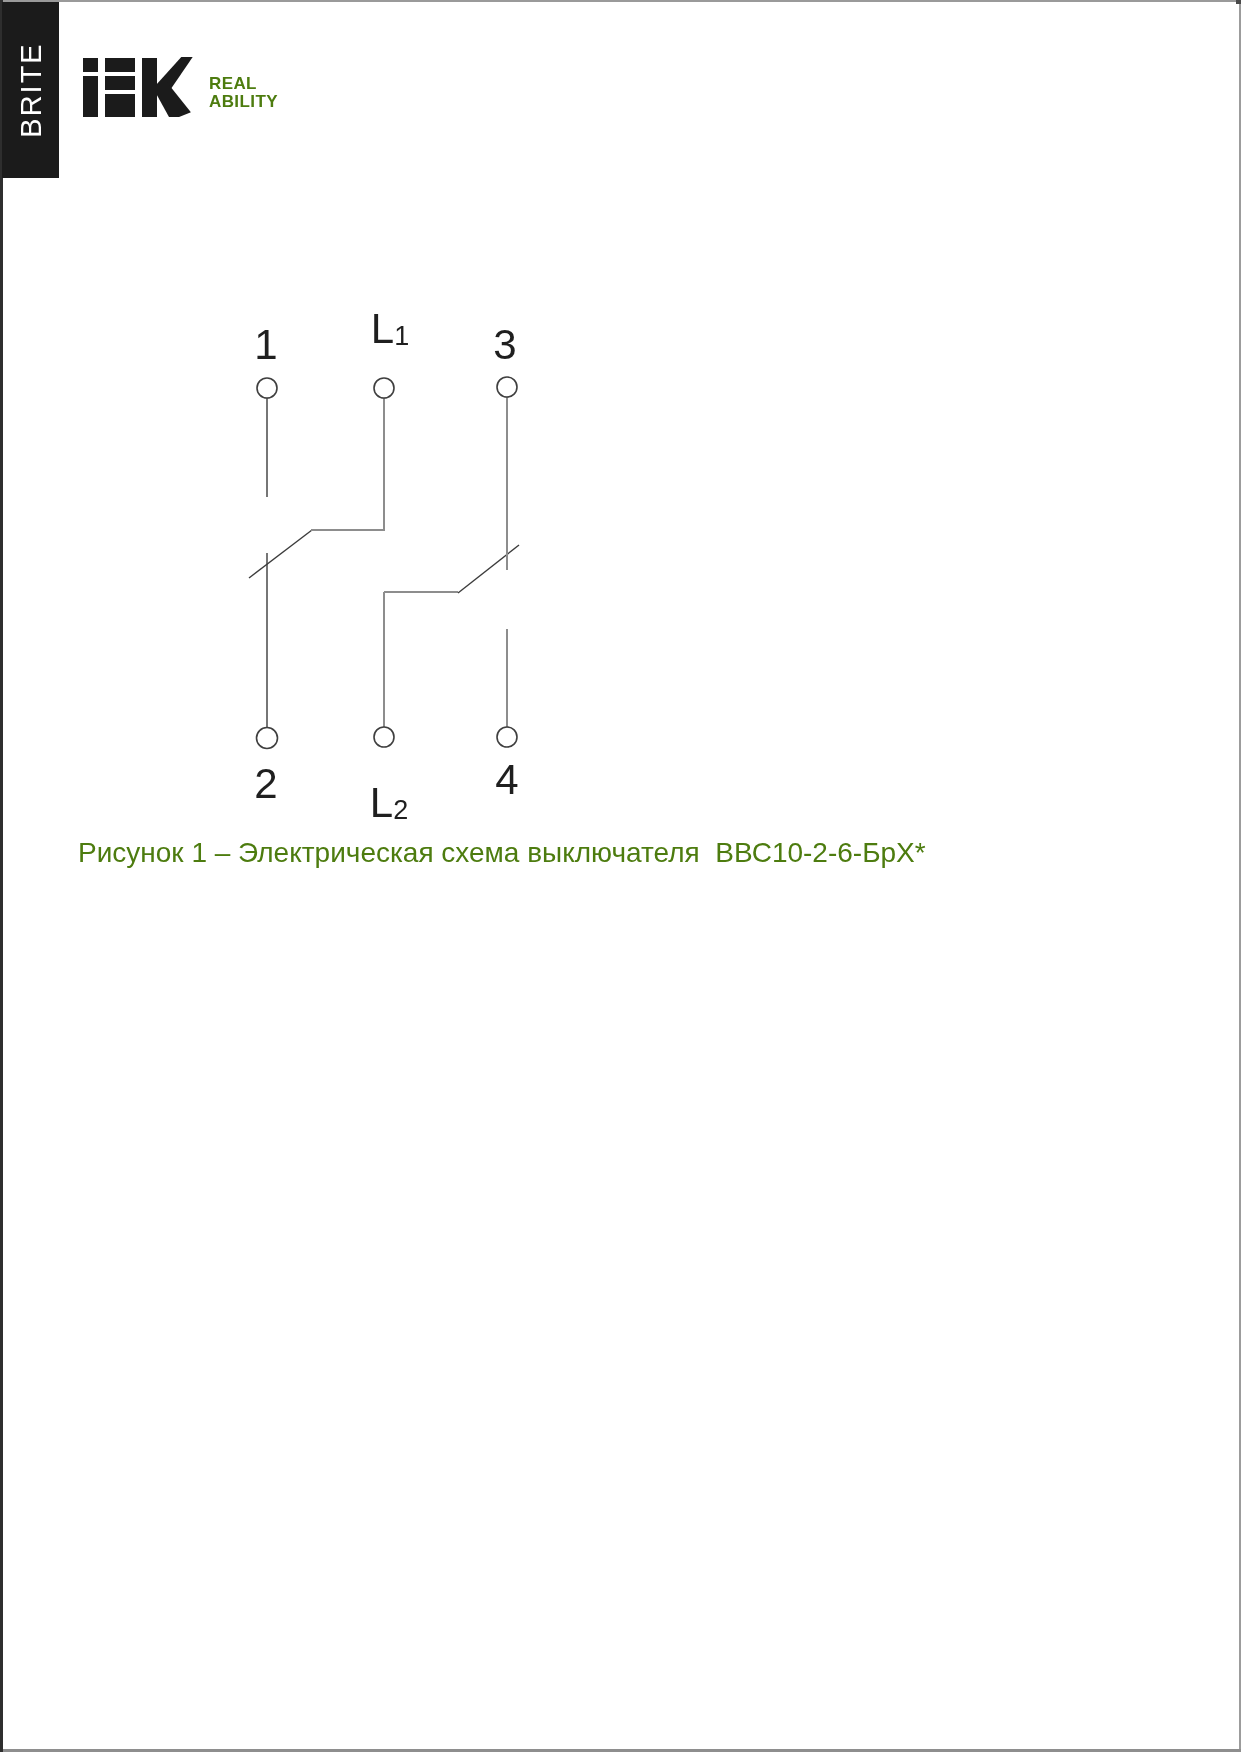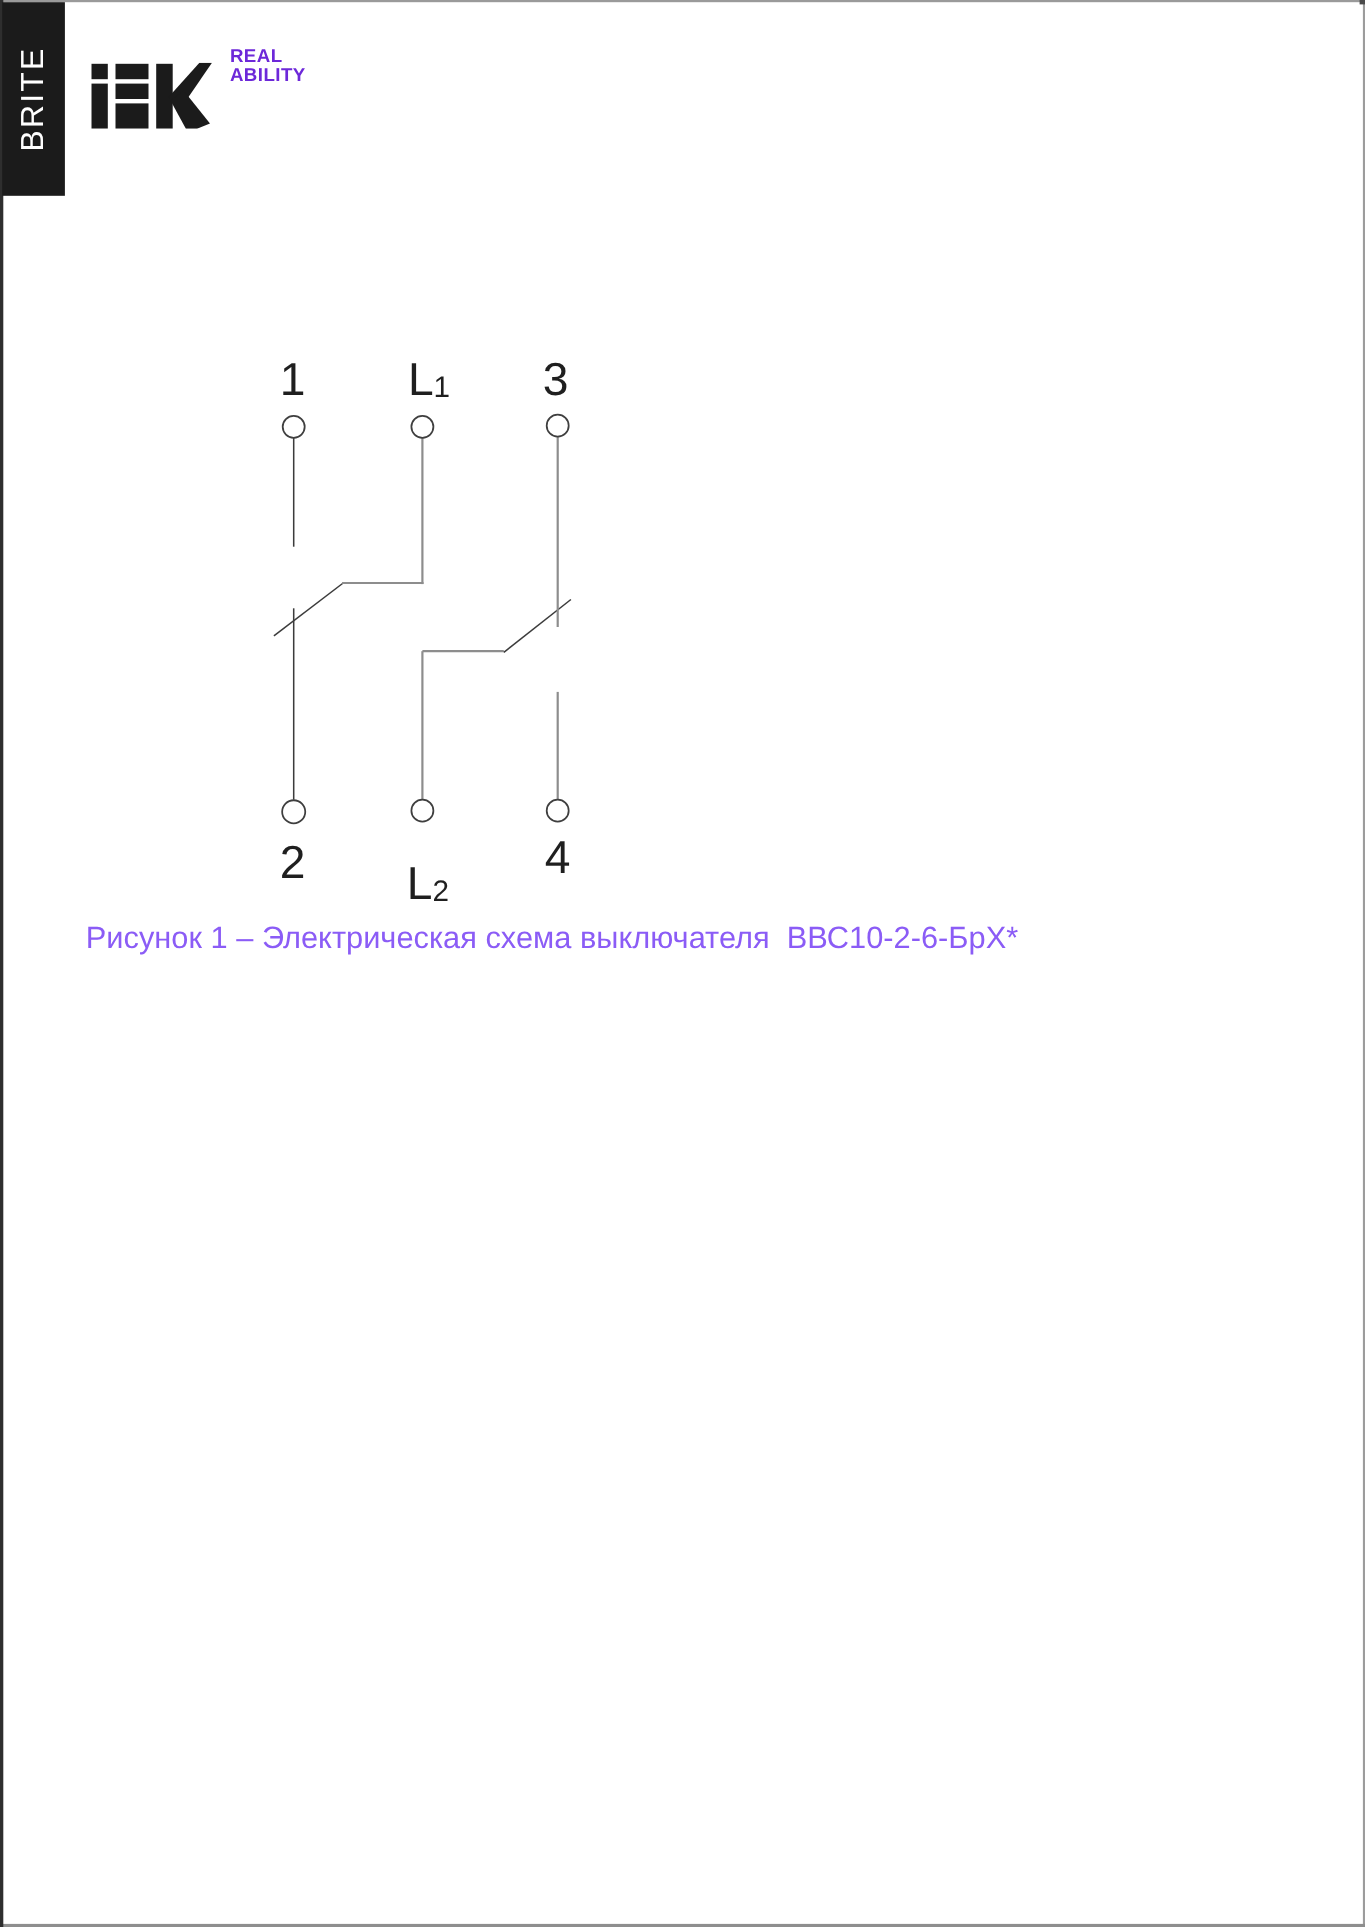--- a/index.html
+++ b/index.html
@@ -37,22 +37,22 @@
     font-size: 29px;
     letter-spacing: 2px;
     font-weight: 400;
     white-space: nowrap;
   }
 
   
   .iek-logo { position: absolute; left: 83px; top: 57px; }
   .tagline {
     position: absolute;
-    left: 209px; top: 42px;
-    color: #6d28d9;
+    left: 209px; top: 75px;
+    color: #4d7c0f;
     font-size: 17px;
     line-height: 18px;
     font-weight: 700;
     letter-spacing: 0.4px;
   }
 
   
   .schematic-svg {
     position: absolute;
     left: 0; top: 0;
@@ -74,21 +74,21 @@
     font-size: 27px;
     line-height: 27px;
     vertical-align: baseline;
     position: relative;
     top: 2px;
   }
 
   .figure-caption {
     position: absolute;
     left: 78px; top: 838px;
-    color: #8b5cf6;
+    color: #4d7c0f;
     font-size: 28px;
     line-height: 30px;
     white-space: pre;
   }
 </style>
 </head>
 <body>
 
 <div class="page">
 
@@ -136,21 +136,21 @@
 
     <circle class="term-circle" cx="267" cy="388" r="10"></circle>
     <circle class="term-circle" cx="384" cy="388" r="10"></circle>
     <circle class="term-circle" cx="507" cy="387" r="10"></circle>
     <circle class="term-circle" cx="267" cy="738" r="10.5"></circle>
     <circle class="term-circle" cx="384" cy="737" r="10"></circle>
     <circle class="term-circle" cx="507" cy="737" r="10"></circle>
   </svg>
 
   <span class="term-label" style="left:266px; top:324px;"><span>1</span></span>
-  <span class="term-label" style="left:390px; top:324px;"><span>L</span><sub>1</sub></span>
+  <span class="term-label" style="left:390px; top:308px;"><span>L</span><sub>1</sub></span>
   <span class="term-label" style="left:505px; top:324px;"><span>3</span></span>
 
   <span class="term-label" style="left:266px; top:763px;"><span>2</span></span>
   <span class="term-label" style="left:389px; top:782px;"><span>L</span><sub>2</sub></span>
   <span class="term-label" style="left:507px; top:759px;"><span>4</span></span>
 
   <div class="figure-caption">Рисунок 1 – Электрическая схема выключателя  ВВС10-2-6-БрХ*</div>
 
 </div>
 

